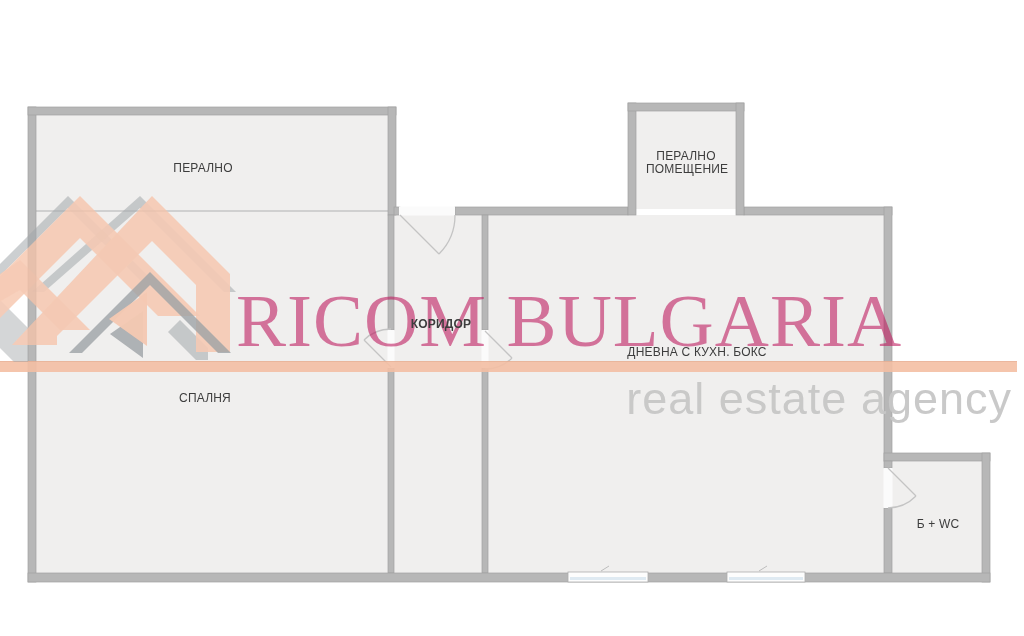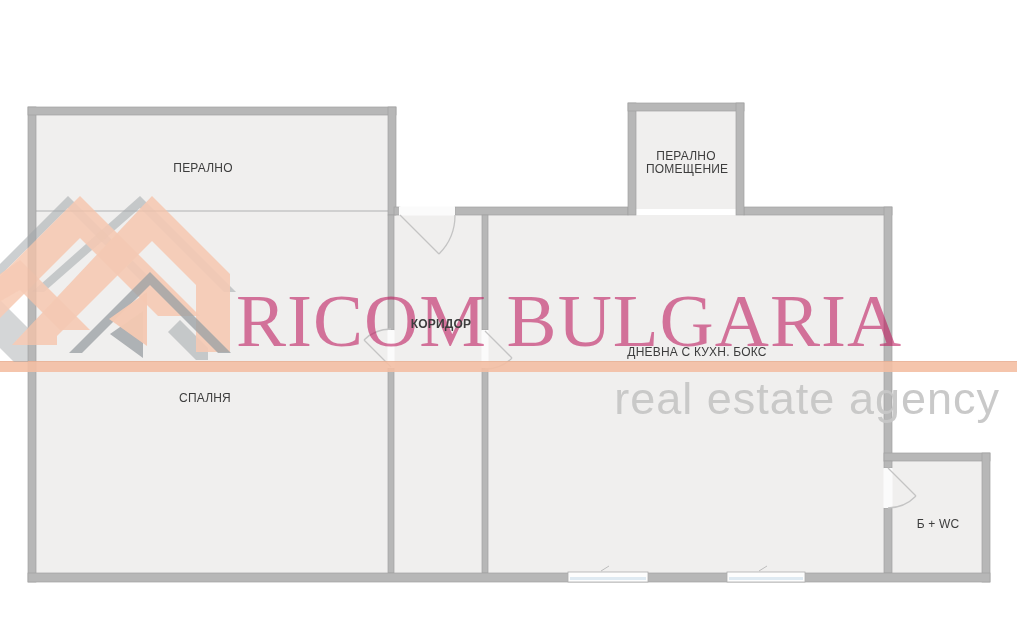--- a/index.html
+++ b/index.html
@@ -16,21 +16,21 @@
   #wm-band{
     position:absolute;left:0;top:361px;width:1017px;height:10px;z-index:18;
     background:#f4bfa4;border-top:1px solid #e9b094;opacity:.9;
   }
   #wm-brand{
     position:absolute;left:236px;top:283px;z-index:20;white-space:nowrap;
     font-family:"Liberation Serif",serif;font-size:75px;line-height:1;
     letter-spacing:1px;color:#be185d;opacity:.58;
   }
   #wm-tagline{
-    position:absolute;right:24px;top:376px;z-index:20;white-space:nowrap;
+    position:absolute;right:12px;top:376px;z-index:20;white-space:nowrap;
     font-family:"Liberation Sans",sans-serif;font-size:45px;line-height:1;
     letter-spacing:1px;color:#c7c7c7;opacity:.95;
   }
 </style>
 </head>
 <body>
 
 <div id="stage">
 
   <svg id="plan-svg" width="1024" height="636" viewBox="0 0 1024 636">

